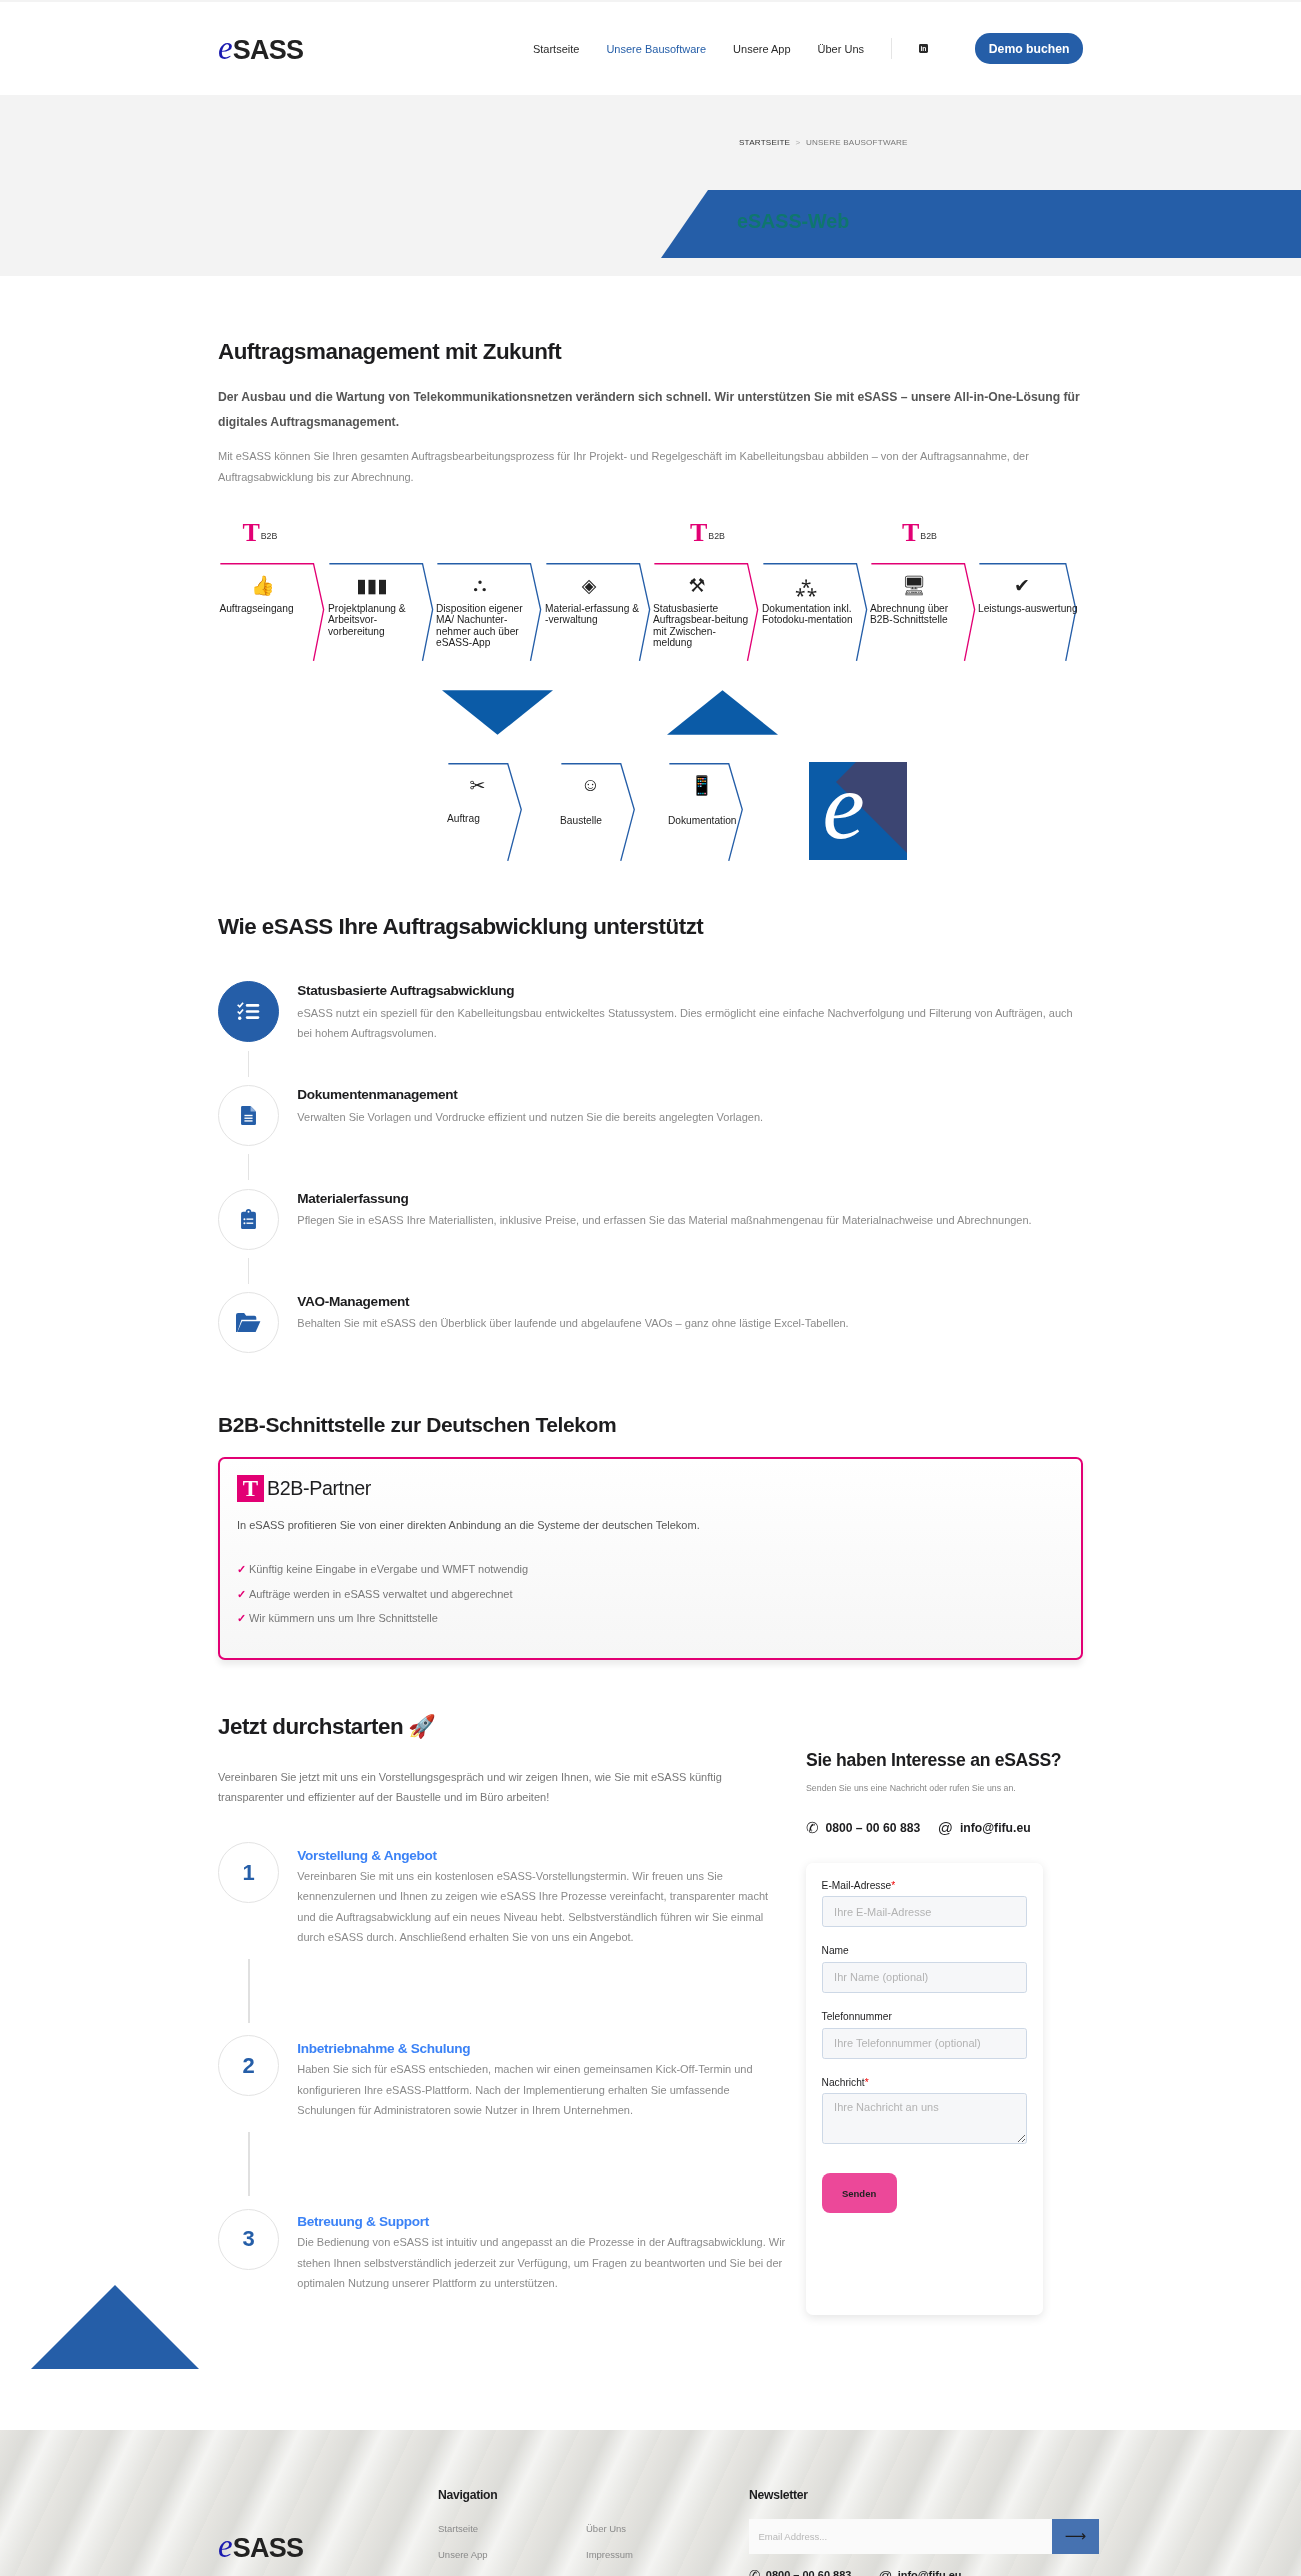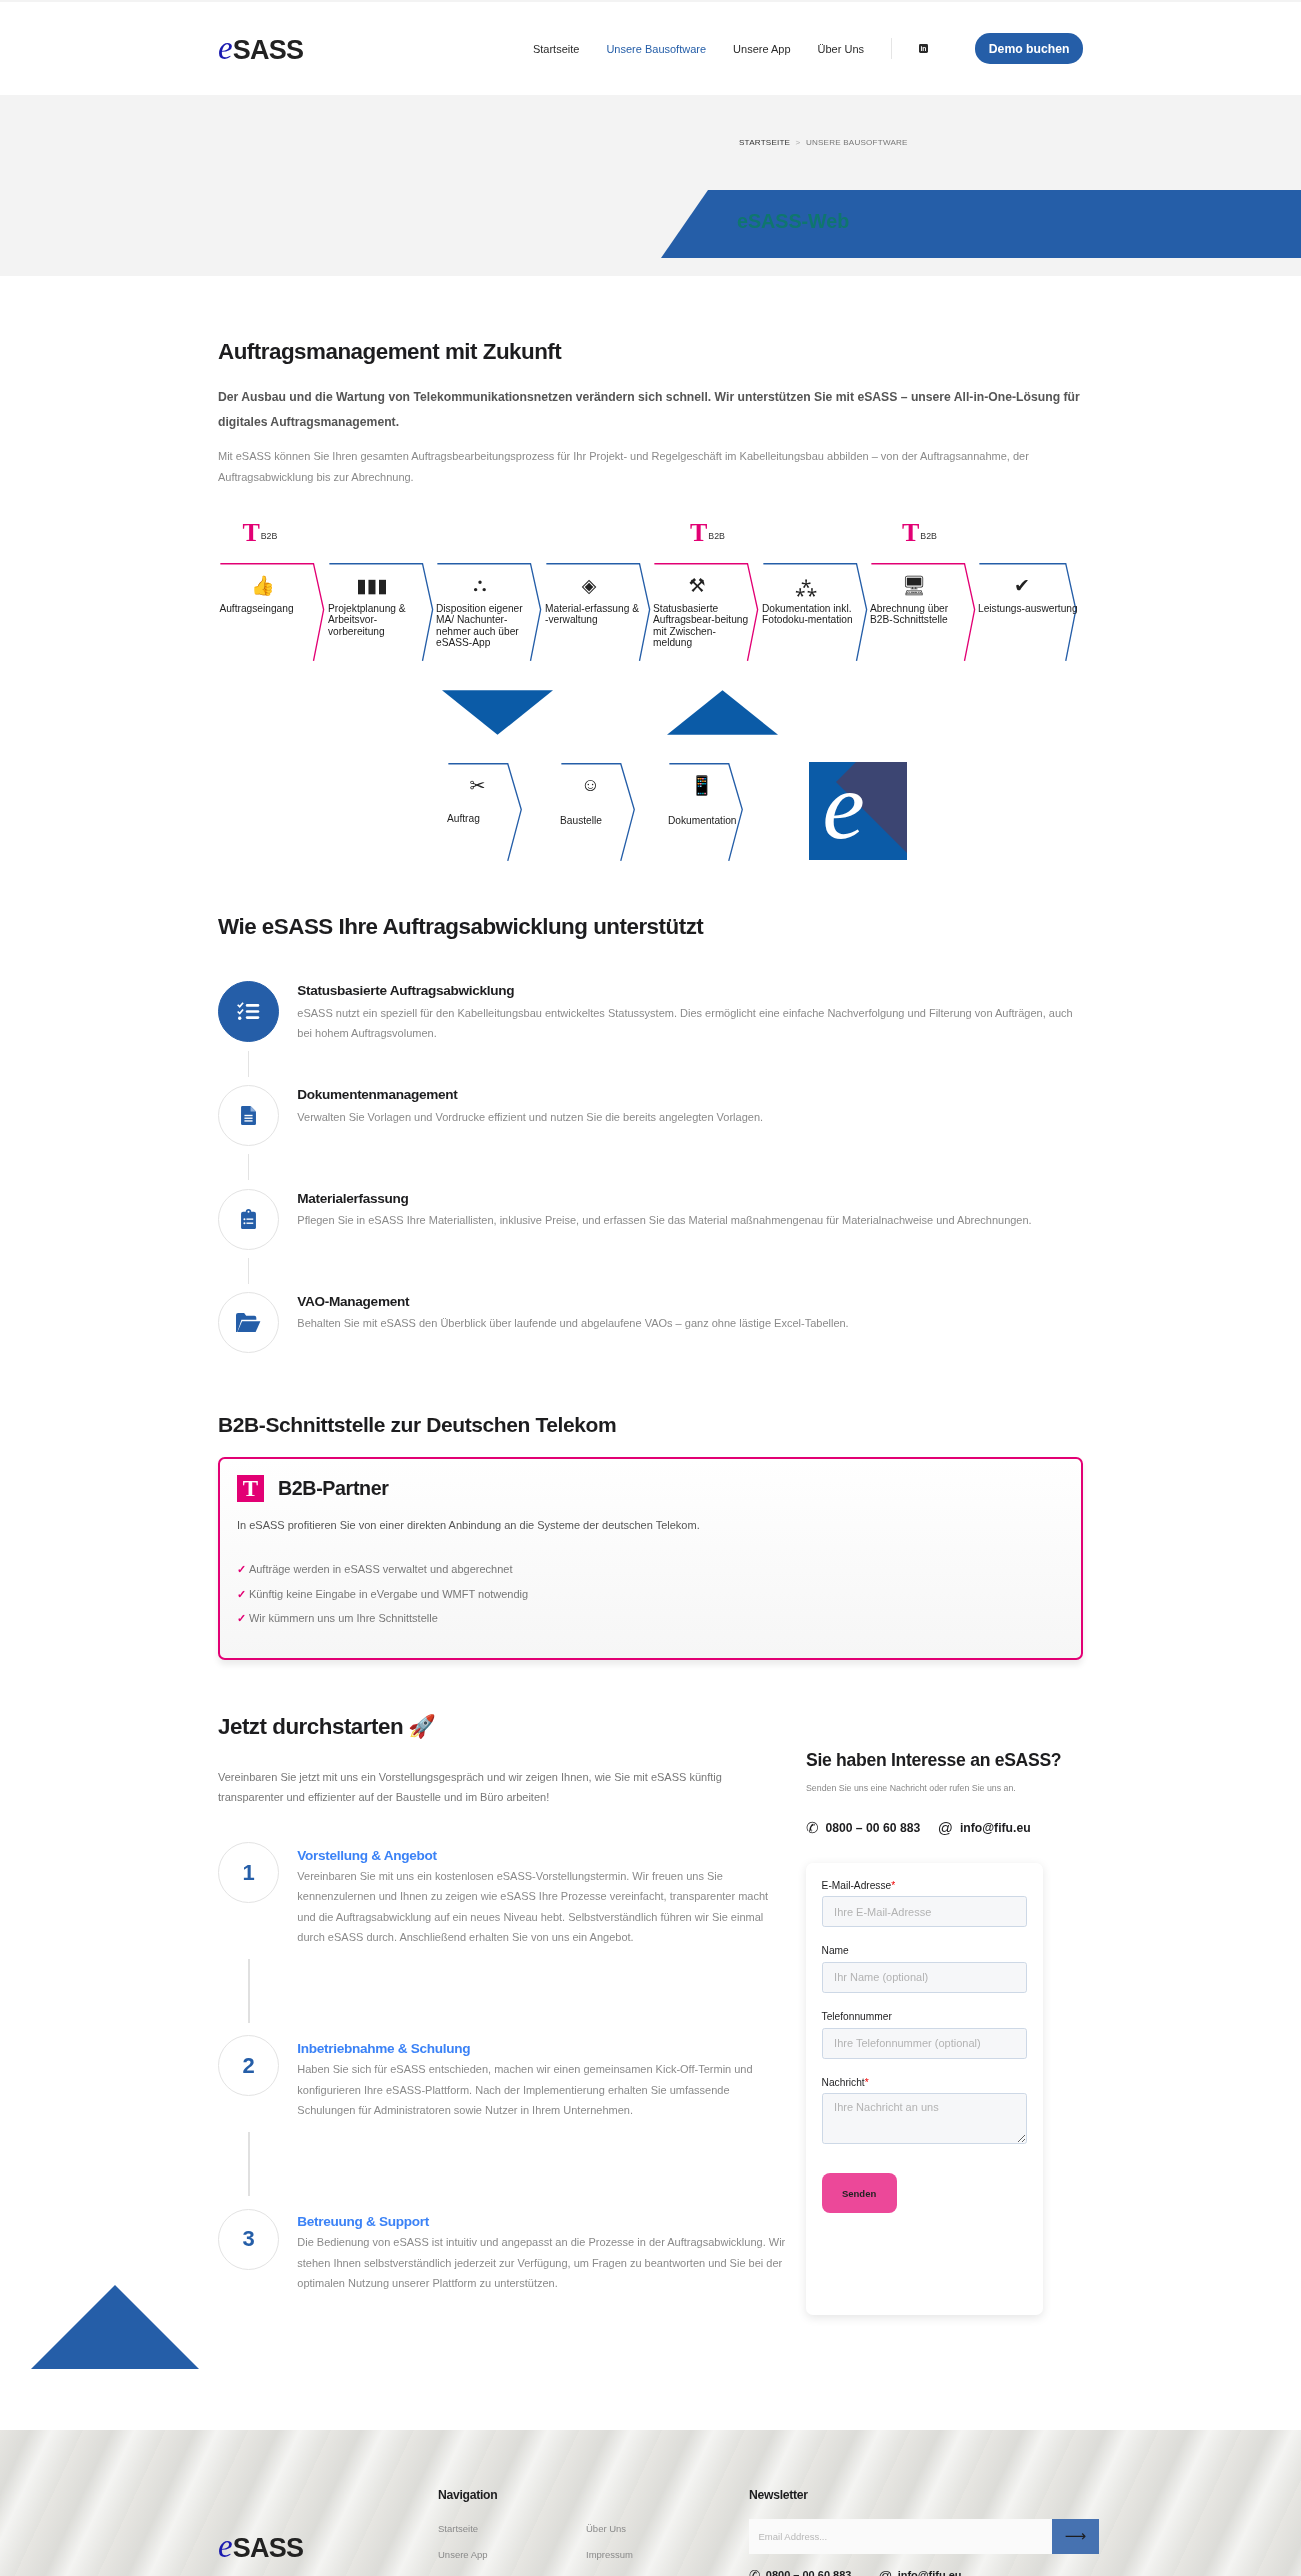--- a/index.html
+++ b/index.html
@@ -59,21 +59,21 @@
   .feature h4 { font-size: 13.6px; font-weight: 700; letter-spacing: -0.3px; color: #1d1d1f; margin-top: 0; line-height: 19px; }
   .feature p { font-size: 11px; color: #8a8a8a; line-height: 20.3px; margin-top: 2.7px; }
   .vline { width: 1.4px; height: 26px; background: #e3e3e3; margin: 8.1px 0 8.1px 30px; }
 
   
   .s3 { margin-top: 60px; }
   h3.mid { font-size: 21px; font-weight: 700; letter-spacing: -0.4px; color: #1d1d1f; }
   .b2b-card { margin-top: 20.3px; border: 2px solid #e20074; border-radius: 6.8px; background: linear-gradient(#ffffff, #f6f6f6); padding: 16.3px 17px 27px 17px; box-shadow: 0 4.1px 6.8px rgba(0,0,0,0.08); }
   .b2b-head { display: flex; align-items: center; }
   .t-box { width: 27px; height: 27px; background: #e20074; color: #fff; font-family: "Liberation Serif", serif; font-weight: 700; font-size: 23px; display: flex; align-items: center; justify-content: center; }
-  .b2b-head h4 { margin-left: 14px; font-size: 19.7px; font-weight: 700; letter-spacing: -0.4px; color: #1d1d1f; }
+  .b2b-head h4 { margin-left: 3px; font-size: 19.7px; font-weight: 400; letter-spacing: -0.4px; color: #1d1d1f; }
   .b2b-card .intro { margin-top: 17px; font-size: 11px; color: #555; }
   .b2b-card ul { list-style: none; margin-top: 26px; }
   .b2b-card li { font-size: 11px; color: #777; line-height: 24.4px; }
   .b2b-card li .chk { color: #e20074; margin-right: 2.7px; font-weight: 700; }
 
   
   .s4 { margin-top: 53px; display: flex; }
   .s4 .left { width: 569px; }
   .s4 .right { margin-left: 19px; width: 271px; padding-top: 37px; }
   .s4 .intro2 { margin-top: 27px; font-size: 11px; color: #777; line-height: 20.3px; }
@@ -336,22 +336,22 @@
 
   <section class="s3">
     <h3 class="mid">B2B-Schnittstelle zur Deutschen Telekom</h3>
     <div class="b2b-card">
       <div class="b2b-head">
         <div class="t-box">T</div>
         <h4>B2B-Partner</h4>
       </div>
       <p class="intro">In eSASS profitieren Sie von einer direkten Anbindung an die Systeme der deutschen Telekom.</p>
       <ul>
+        <li><span class="chk">✓</span><span>Künftig keine Eingabe in eVergabe und WMFT notwendig</span></li>
         <li><span class="chk">✓</span><span>Aufträge werden in eSASS verwaltet und abgerechnet</span></li>
-        <li><span class="chk">✓</span><span>Künftig keine Eingabe in eVergabe und WMFT notwendig</span></li>
         <li><span class="chk">✓</span><span>Wir kümmern uns um Ihre Schnittstelle</span></li>
       </ul>
     </div>
   </section>
 
   <section class="s4">
     <div class="left">
       <h2 class="big"><span>Jetzt durchstarten</span> <span>🚀</span></h2>
       <p class="intro2">Vereinbaren Sie jetzt mit uns ein Vorstellungsgespräch und wir zeigen Ihnen, wie Sie mit eSASS künftig transparenter und effizienter auf der Baustelle und im Büro arbeiten!</p>
       <div class="steps2">

